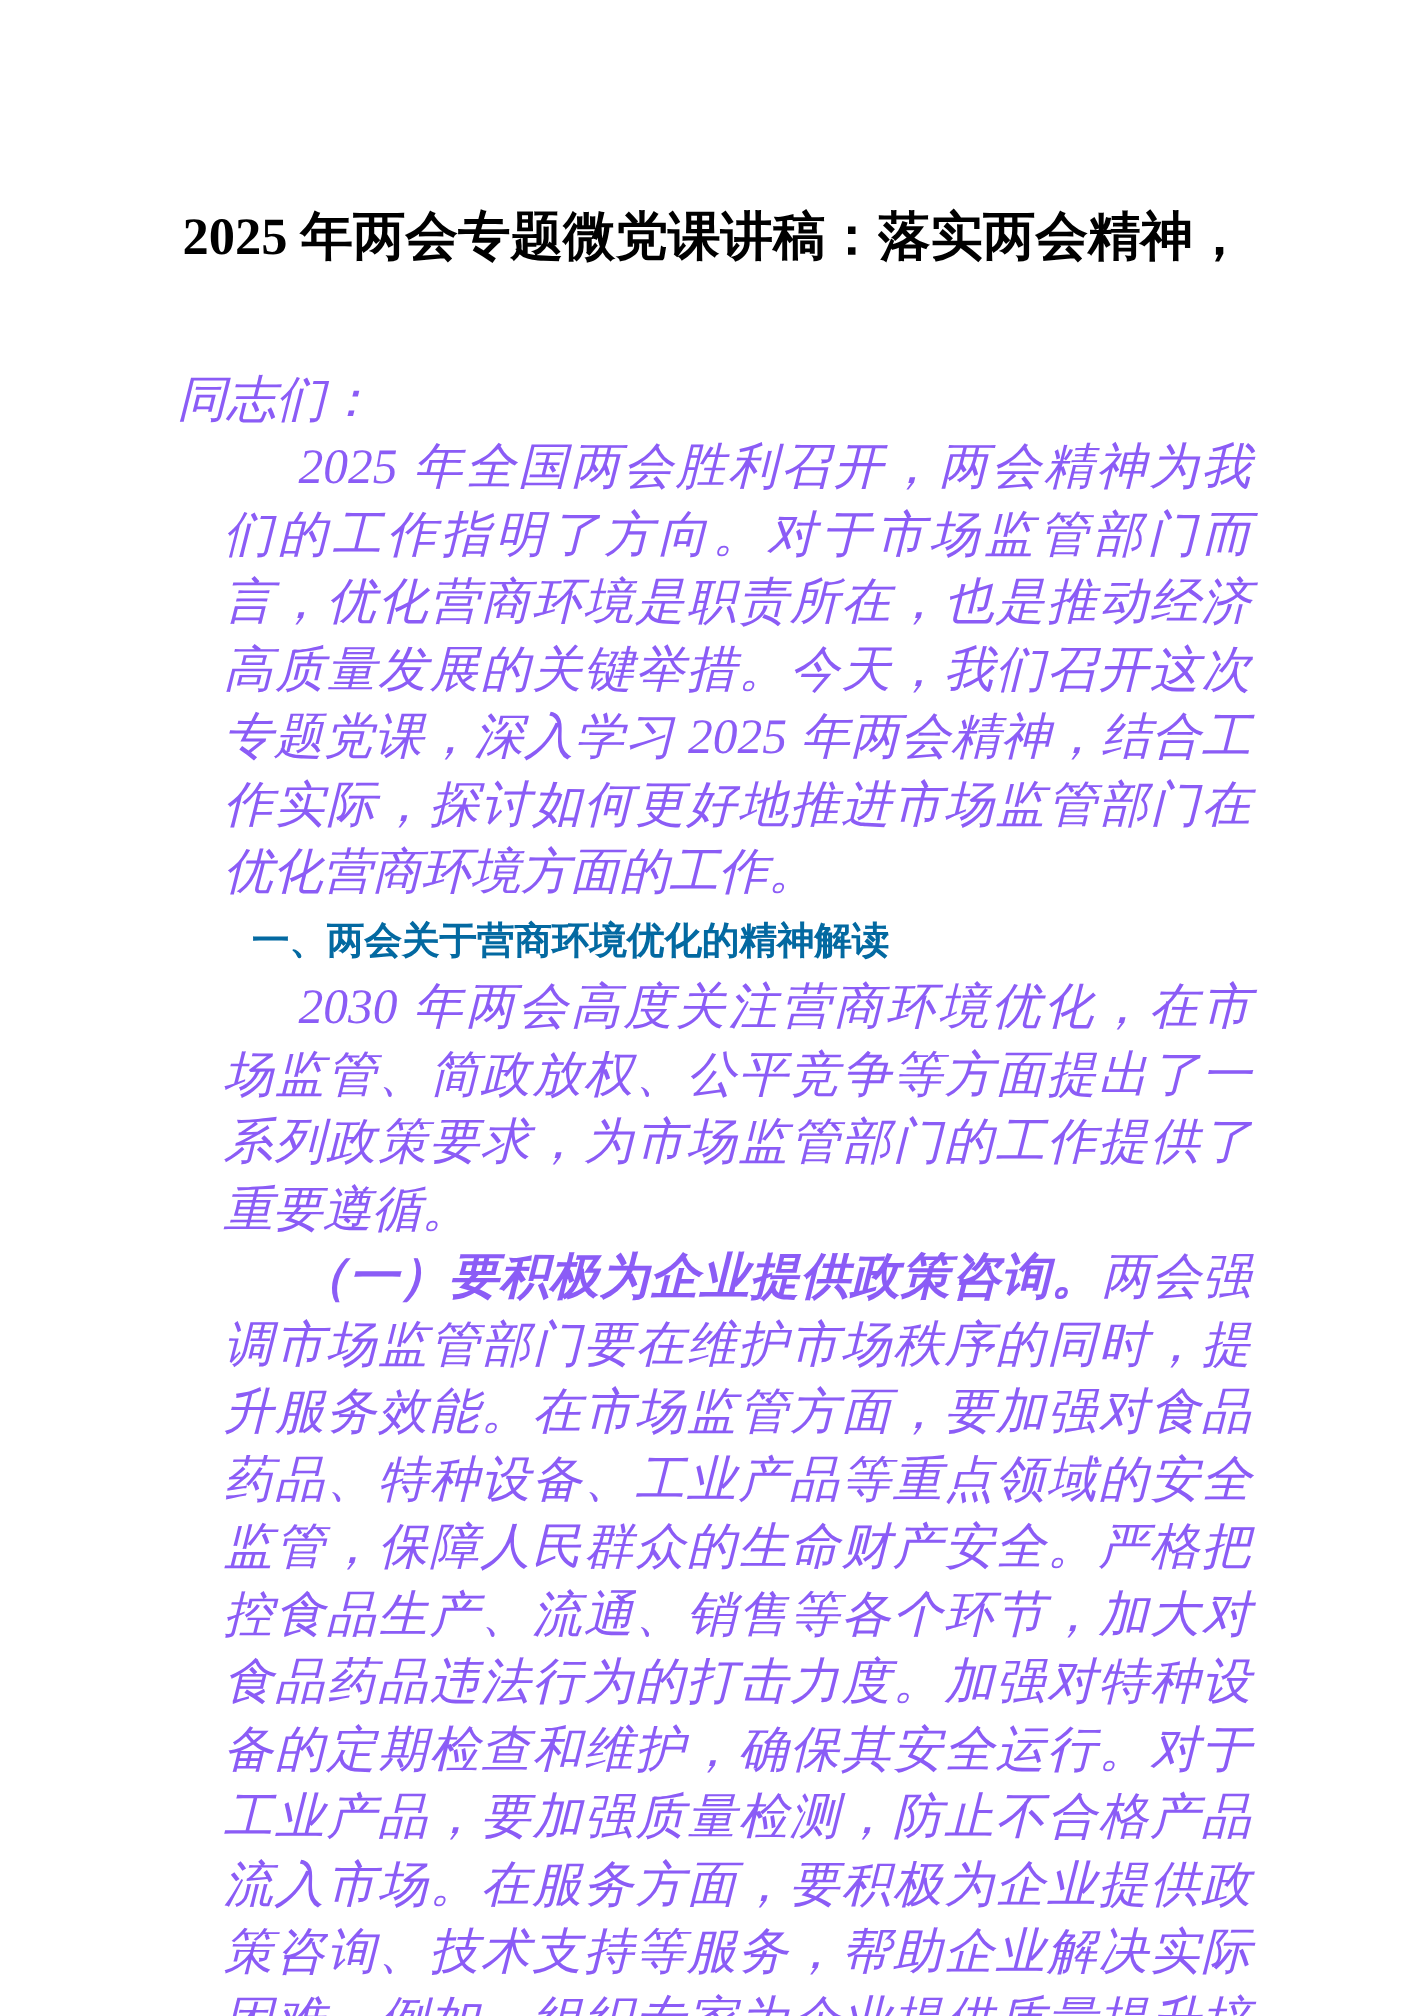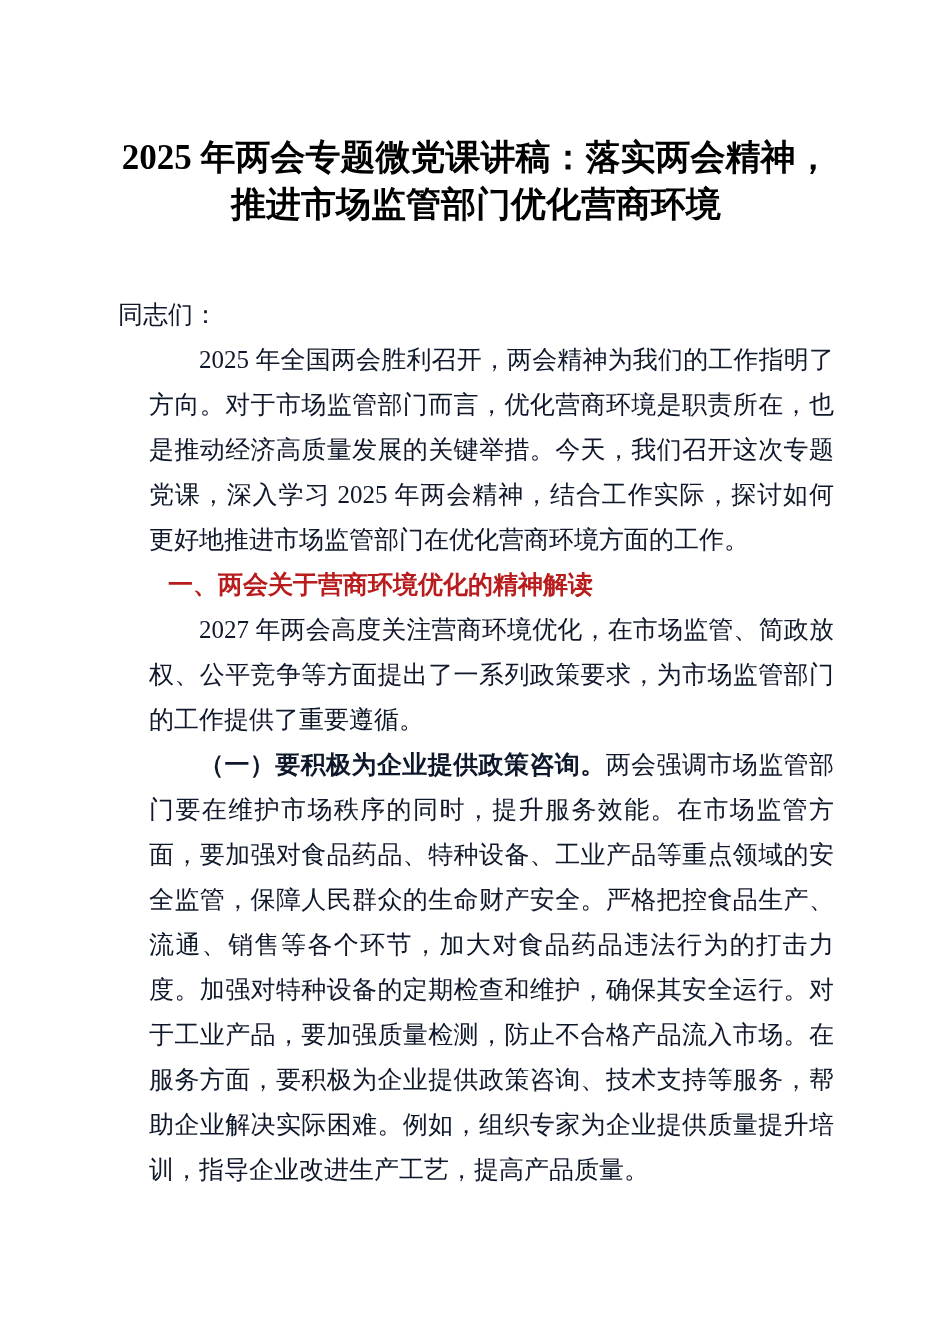--- a/index.html
+++ b/index.html
@@ -25,60 +25,60 @@
     font-family: "Liberation Serif", "DejaVu Serif", serif;
     font-weight: bold;
     font-size: 35px;
     line-height: 47px;
     text-align: center;
     color: #000000;
     margin-bottom: 64px;
   }
   .doc-title .title-line { display: block; }
   .body-text {
-    font-size: 25px;
+    font-size: 33px;
     line-height: 45px;
     text-align: justify;
     text-justify: inter-ideograph;
-    color: #0f172a;
+    color: #8b5cf6;
+    font-style: italic;
   }
   .para {
     text-indent: 50px; 
     margin-left: 31px;
   }
   .greeting {
     text-indent: 0;
   }
   .section-heading {
     font-family: "Liberation Sans", "DejaVu Sans", sans-serif;
     font-weight: bold;
     font-size: 25px;
     line-height: 45px;
     text-indent: 50px;
-    color: #b91c1c;
+    color: #0369a1;
   }
   .lead-bold {
     font-weight: bold;
   }
 </style>
 </head>
 <body>
 
 <div class="page">
   <div class="content">
 
     <h1 class="doc-title">
       <span class="title-line">2025 年两会专题微党课讲稿：落实两会精神，</span>
-      <span class="title-line">推进市场监管部门优化营商环境</span>
     </h1>
 
     <p class="body-text greeting">同志们：</p>
 
     <p class="body-text para">2025 年全国两会胜利召开，两会精神为我们的工作指明了方向。对于市场监管部门而言，优化营商环境是职责所在，也是推动经济高质量发展的关键举措。今天，我们召开这次专题党课，深入学习 2025 年两会精神，结合工作实际，探讨如何更好地推进市场监管部门在优化营商环境方面的工作。</p>
 
     <h2 class="section-heading">一、两会关于营商环境优化的精神解读</h2>
 
-    <p class="body-text para">2027 年两会高度关注营商环境优化，在市场监管、简政放权、公平竞争等方面提出了一系列政策要求，为市场监管部门的工作提供了重要遵循。</p>
+    <p class="body-text para">2030 年两会高度关注营商环境优化，在市场监管、简政放权、公平竞争等方面提出了一系列政策要求，为市场监管部门的工作提供了重要遵循。</p>
 
     <p class="body-text para"><span class="lead-bold">（一）要积极为企业提供政策咨询。</span><span>两会强调市场监管部门要在维护市场秩序的同时，提升服务效能。在市场监管方面，要加强对食品药品、特种设备、工业产品等重点领域的安全监管，保障人民群众的生命财产安全。严格把控食品生产、流通、销售等各个环节，加大对食品药品违法行为的打击力度。加强对特种设备的定期检查和维护，确保其安全运行。对于工业产品，要加强质量检测，防止不合格产品流入市场。在服务方面，要积极为企业提供政策咨询、技术支持等服务，帮助企业解决实际困难。例如，组织专家为企业提供质量提升培训，指导企业改进生产工艺，提高产品质量。</span></p>
 
   </div>
 </div>
 
 </body></html>

